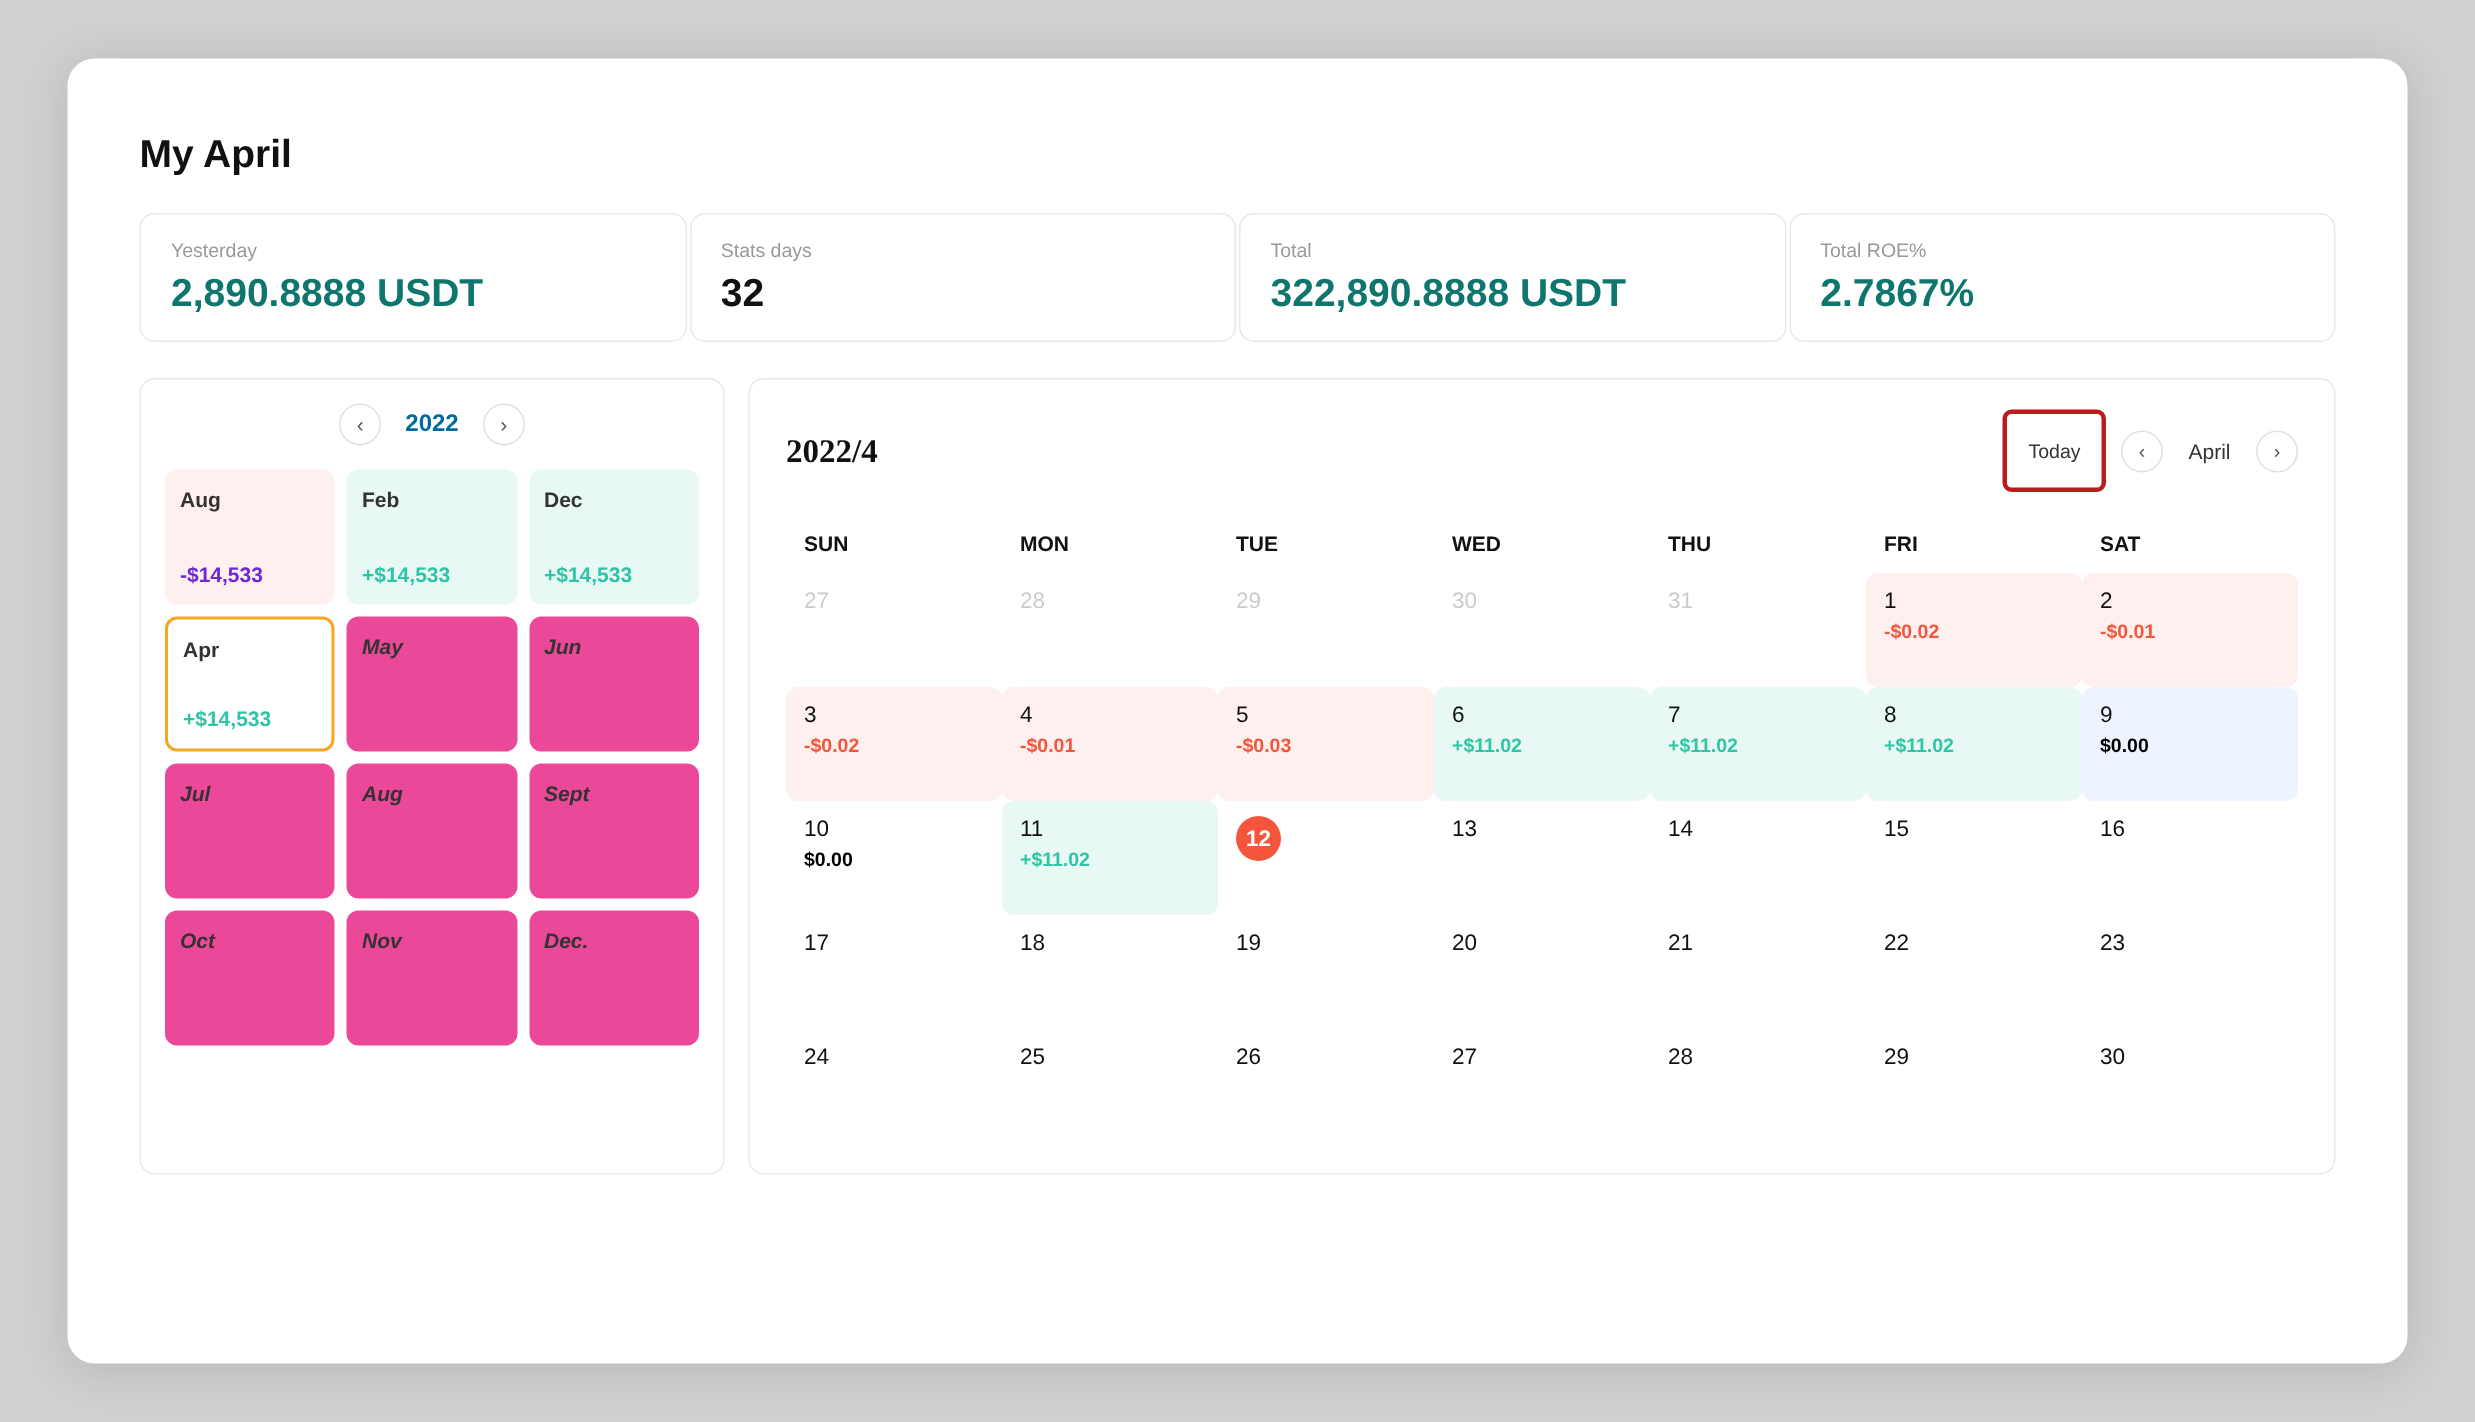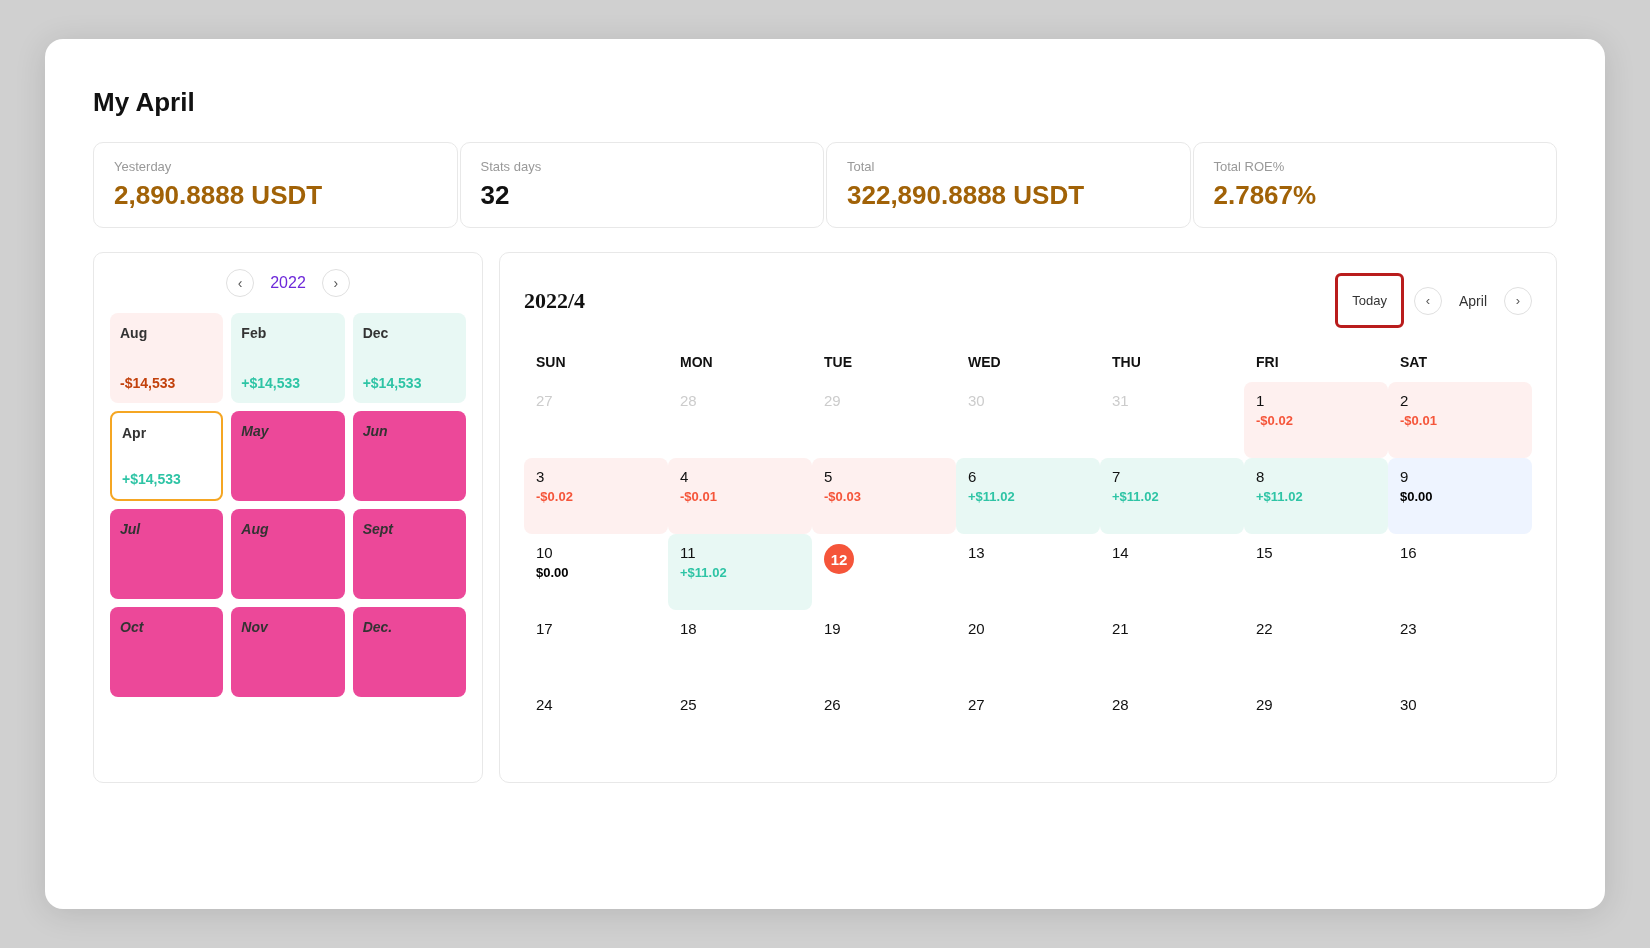--- a/index.html
+++ b/index.html
@@ -41,21 +41,21 @@
     .stat-card .label {
       font-size: 13px;
       color: #999;
       margin-bottom: 6px;
     }
     .stat-card .value {
       font-size: 26px;
       font-weight: 700;
       color: #111;
     }
-    .stat-card .value.green { color: #a16207; }
+    .stat-card .value.green { color: #0f766e; }
     
     .main-content {
       display: flex;
       gap: 16px;
     }
     
     .year-panel {
       width: 390px;
       flex-shrink: 0;
       border: 1px solid #e8e8e8;
@@ -77,22 +77,22 @@
       background: #fff;
       cursor: pointer;
       display: flex;
       align-items: center;
       justify-content: center;
       font-size: 14px;
       color: #555;
     }
     .year-nav-label {
       font-size: 16px;
-      font-weight: 400;
-      color: #6d28d9;
+      font-weight: 700;
+      color: #0369a1;
     }
     .months-grid {
       display: grid;
       grid-template-columns: repeat(3, 1fr);
       gap: 8px;
     }
     .month-cell {
       border-radius: 8px;
       padding: 12px 10px;
       min-height: 90px;
@@ -112,21 +112,21 @@
       margin-top: 8px;
     }
     .month-cell.positive { background: #e8f8f4; }
     .month-cell.negative { background: #fef0ef; }
     .month-cell.selected {
       border: 2px solid #f5a623;
       background: #fff;
     }
     .month-cell.empty { background: #ec4899; font-style: italic; }
     .month-cell .month-value.green { color: #2ec4a5; }
-    .month-cell .month-value.red { color: #c2410c; }
+    .month-cell .month-value.red { color: #6d28d9; }
     
     .calendar-panel {
       flex: 1;
       border: 1px solid #e8e8e8;
       border-radius: 10px;
       padding: 20px 24px;
     }
     .calendar-header {
       display: flex;
       align-items: center;

